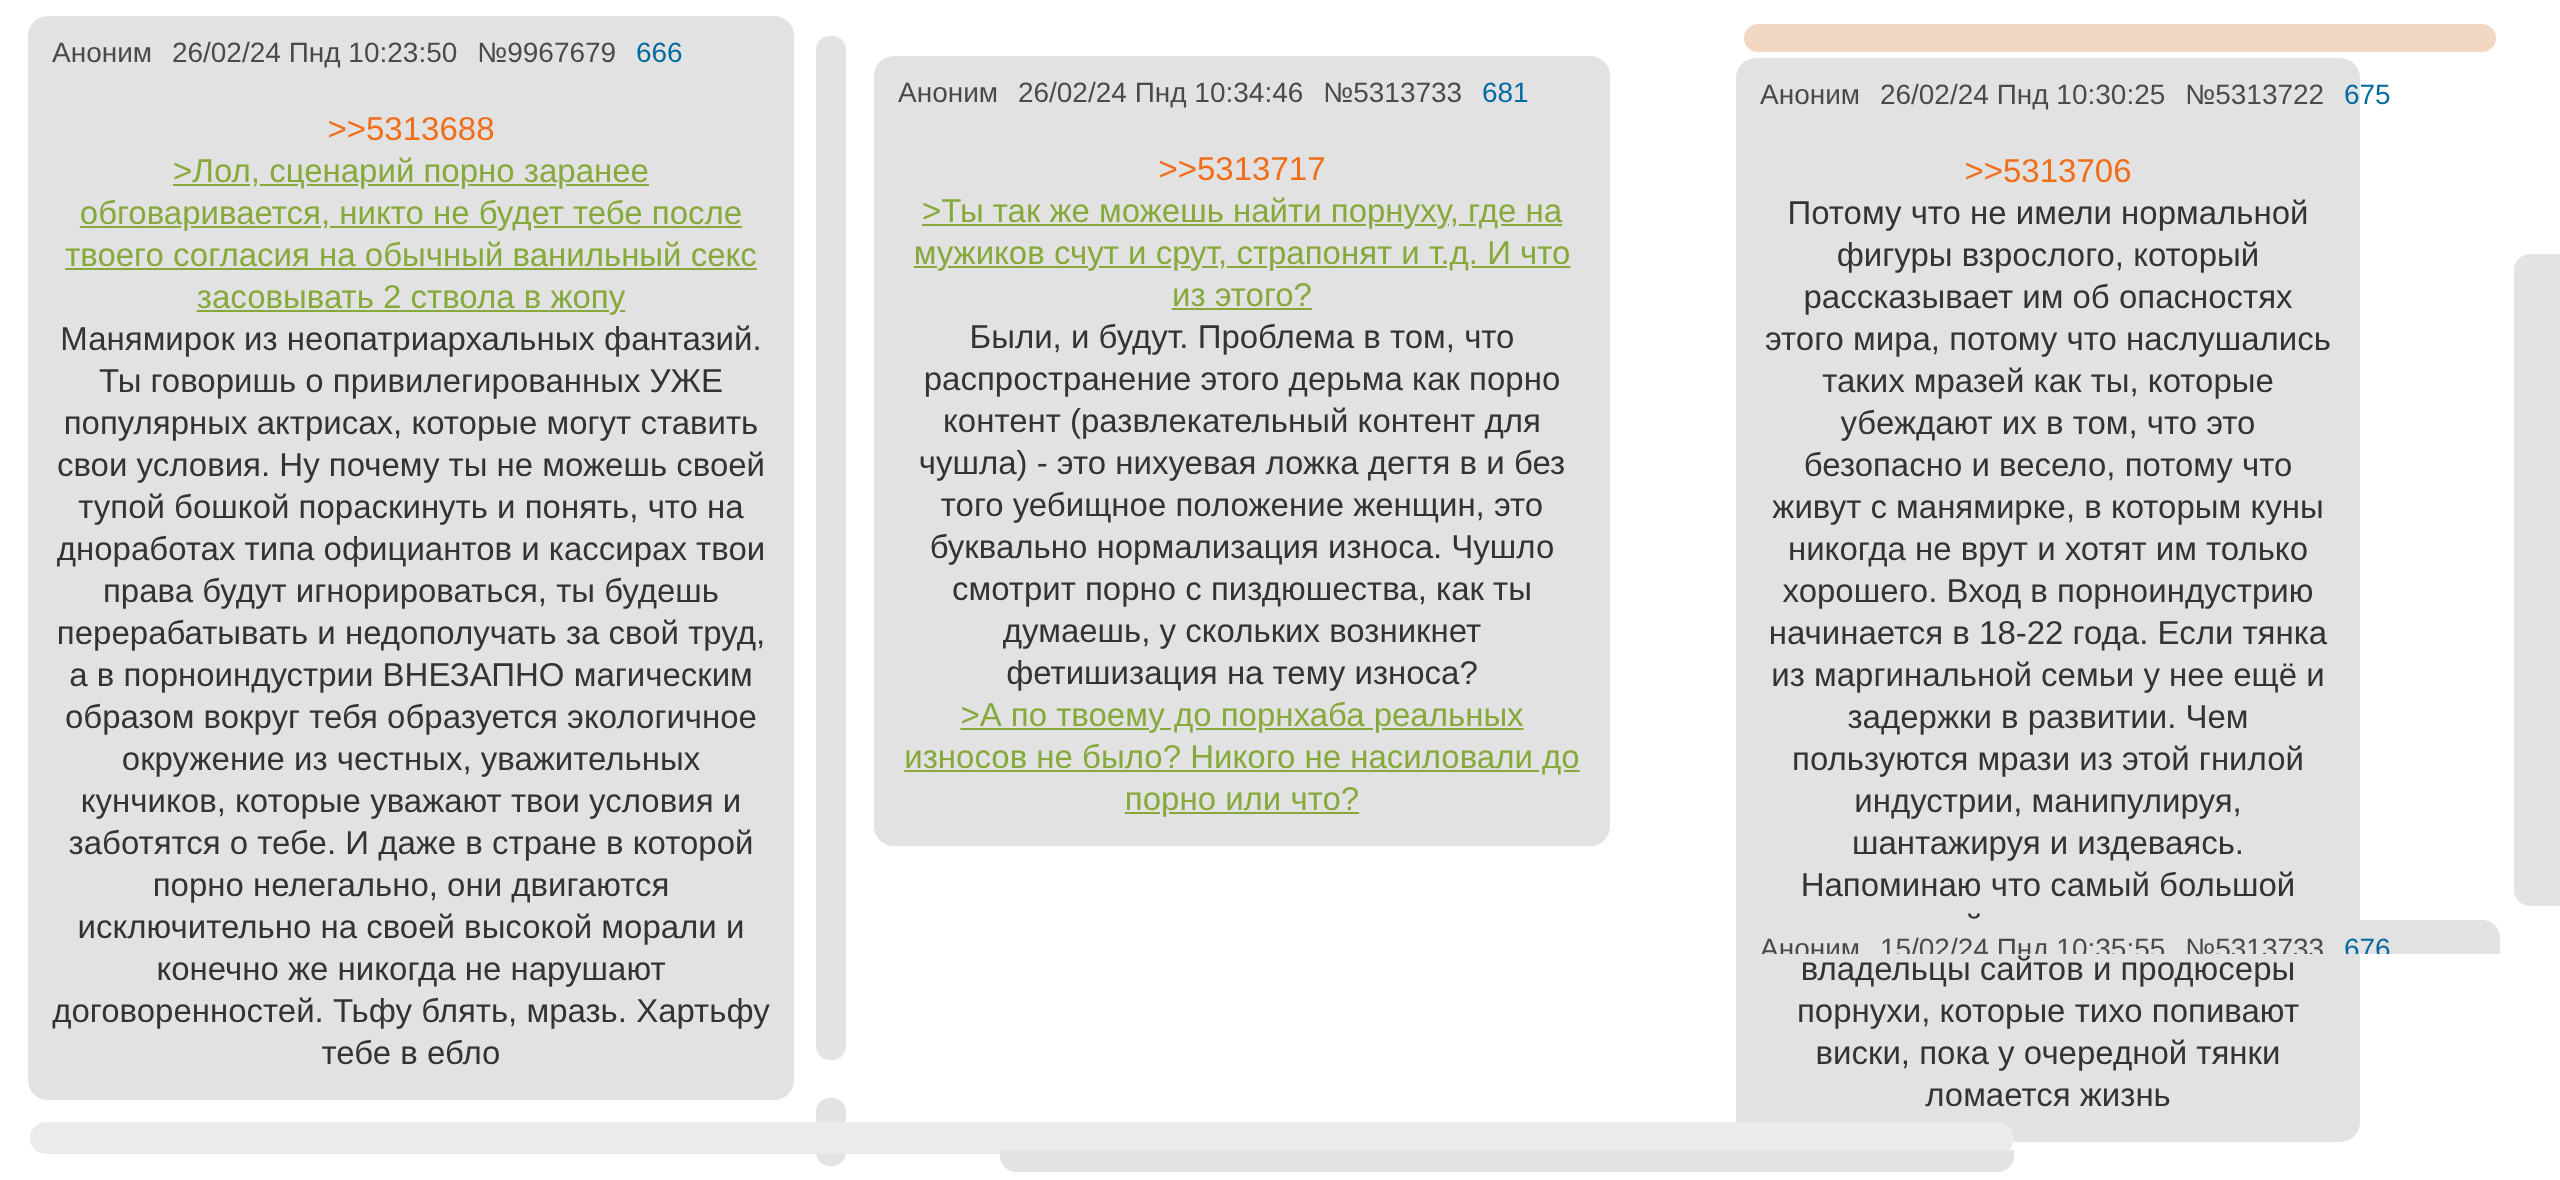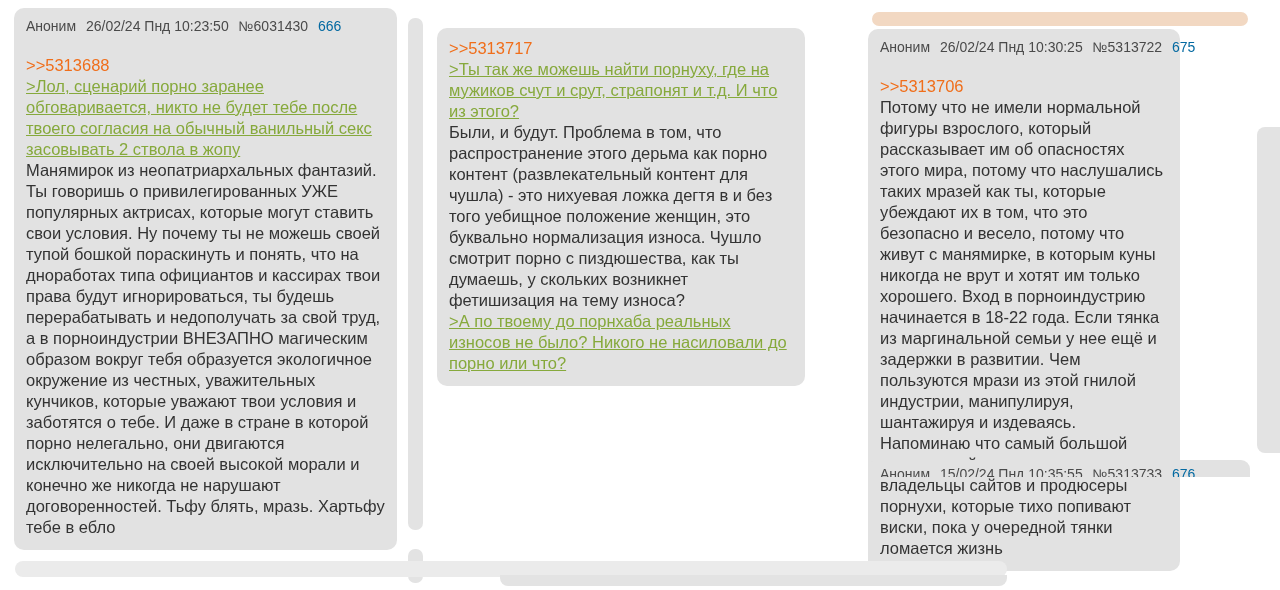--- a/index.html
+++ b/index.html
@@ -22,20 +22,21 @@
     color:#4a4a4a;
     margin-bottom:21px;
     white-space:nowrap;
   }
   .post-header .hdr{margin-right:6px;}
   .post-header .count{color:#0369a1;margin-right:0;}
   .post-body{
     font-size:16.5px;
     line-height:21px;
     color:#333333;
+    text-align:center;
   }
   .seg{display:block;}
   .seg.link{
     color:#f06e1a;
     text-decoration:none;
     cursor:pointer;
   }
   .seg.quote{color:#86a93c;text-decoration:underline;}
   .sliver{
     position:absolute;
@@ -65,31 +66,37 @@
     background:#e3e3e3;border-radius:0 0 8px 8px;
   }
 </style>
 </head>
 <body>
 
 <article class="post" style="left:14px;top:8px;width:383px;min-height:540px;">
   <header class="post-header">
     <span class="hdr">Аноним</span>
     <span class="hdr">26/02/24 Пнд 10:23:50</span>
-    <span class="hdr">№6031430</span>
+    <span class="hdr">№9967679</span>
     <span class="count">666</span>
   </header>
   <div class="post-body">
     <a class="seg link">&gt;&gt;5313688</a>
     <span class="seg quote">&gt;Лол, сценарий порно заранее обговаривается, никто не будет тебе после твоего согласия на обычный ванильный секс засовывать 2 ствола в жопу</span>
     <span class="seg">Манямирок из неопатриархальных фантазий. Ты говоришь о привилегированных УЖЕ популярных актрисах, которые могут ставить свои условия. Ну почему ты не можешь своей тупой бошкой пораскинуть и понять, что на дноработах типа официантов и кассирах твои права будут игнорироваться, ты будешь перерабатывать и недополучать за свой труд, а в порноиндустрии ВНЕЗАПНО магическим образом вокруг тебя образуется экологичное окружение из честных, уважительных кунчиков, которые уважают твои условия и заботятся о тебе. И даже в стране в которой порно нелегально, они двигаются исключительно на своей высокой морали и конечно же никогда не нарушают договоренностей. Тьфу блять, мразь. Хартьфу тебе в ебло</span>
   </div>
 </article>
 
 <article class="post" style="left:437px;top:28px;width:368px;">
+  <header class="post-header">
+    <span class="hdr">Аноним</span>
+    <span class="hdr">26/02/24 Пнд 10:34:46</span>
+    <span class="hdr">№5313733</span>
+    <span class="count">681</span>
+  </header>
   <div class="post-body">
     <a class="seg link">&gt;&gt;5313717</a>
     <span class="seg quote">&gt;Ты так же можешь найти порнуху, где на мужиков счут и срут, страпонят и т.д. И что из этого?</span>
     <span class="seg">Были, и будут. Проблема в том, что распространение этого дерьма как порно контент (развлекательный контент для чушла) - это нихуевая ложка дегтя в и без того уебищное положение женщин, это буквально нормализация износа. Чушло смотрит порно с пиздюшества, как ты думаешь, у скольких возникнет фетишизация на тему износа?</span>
     <span class="seg quote">&gt;А по твоему до порнхаба реальных износов не было? Никого не насиловали до порно или что?</span>
   </div>
 </article>
 
 <div class="peach" style="left:872px;top:12px;width:376px;height:14px;"></div>
 

